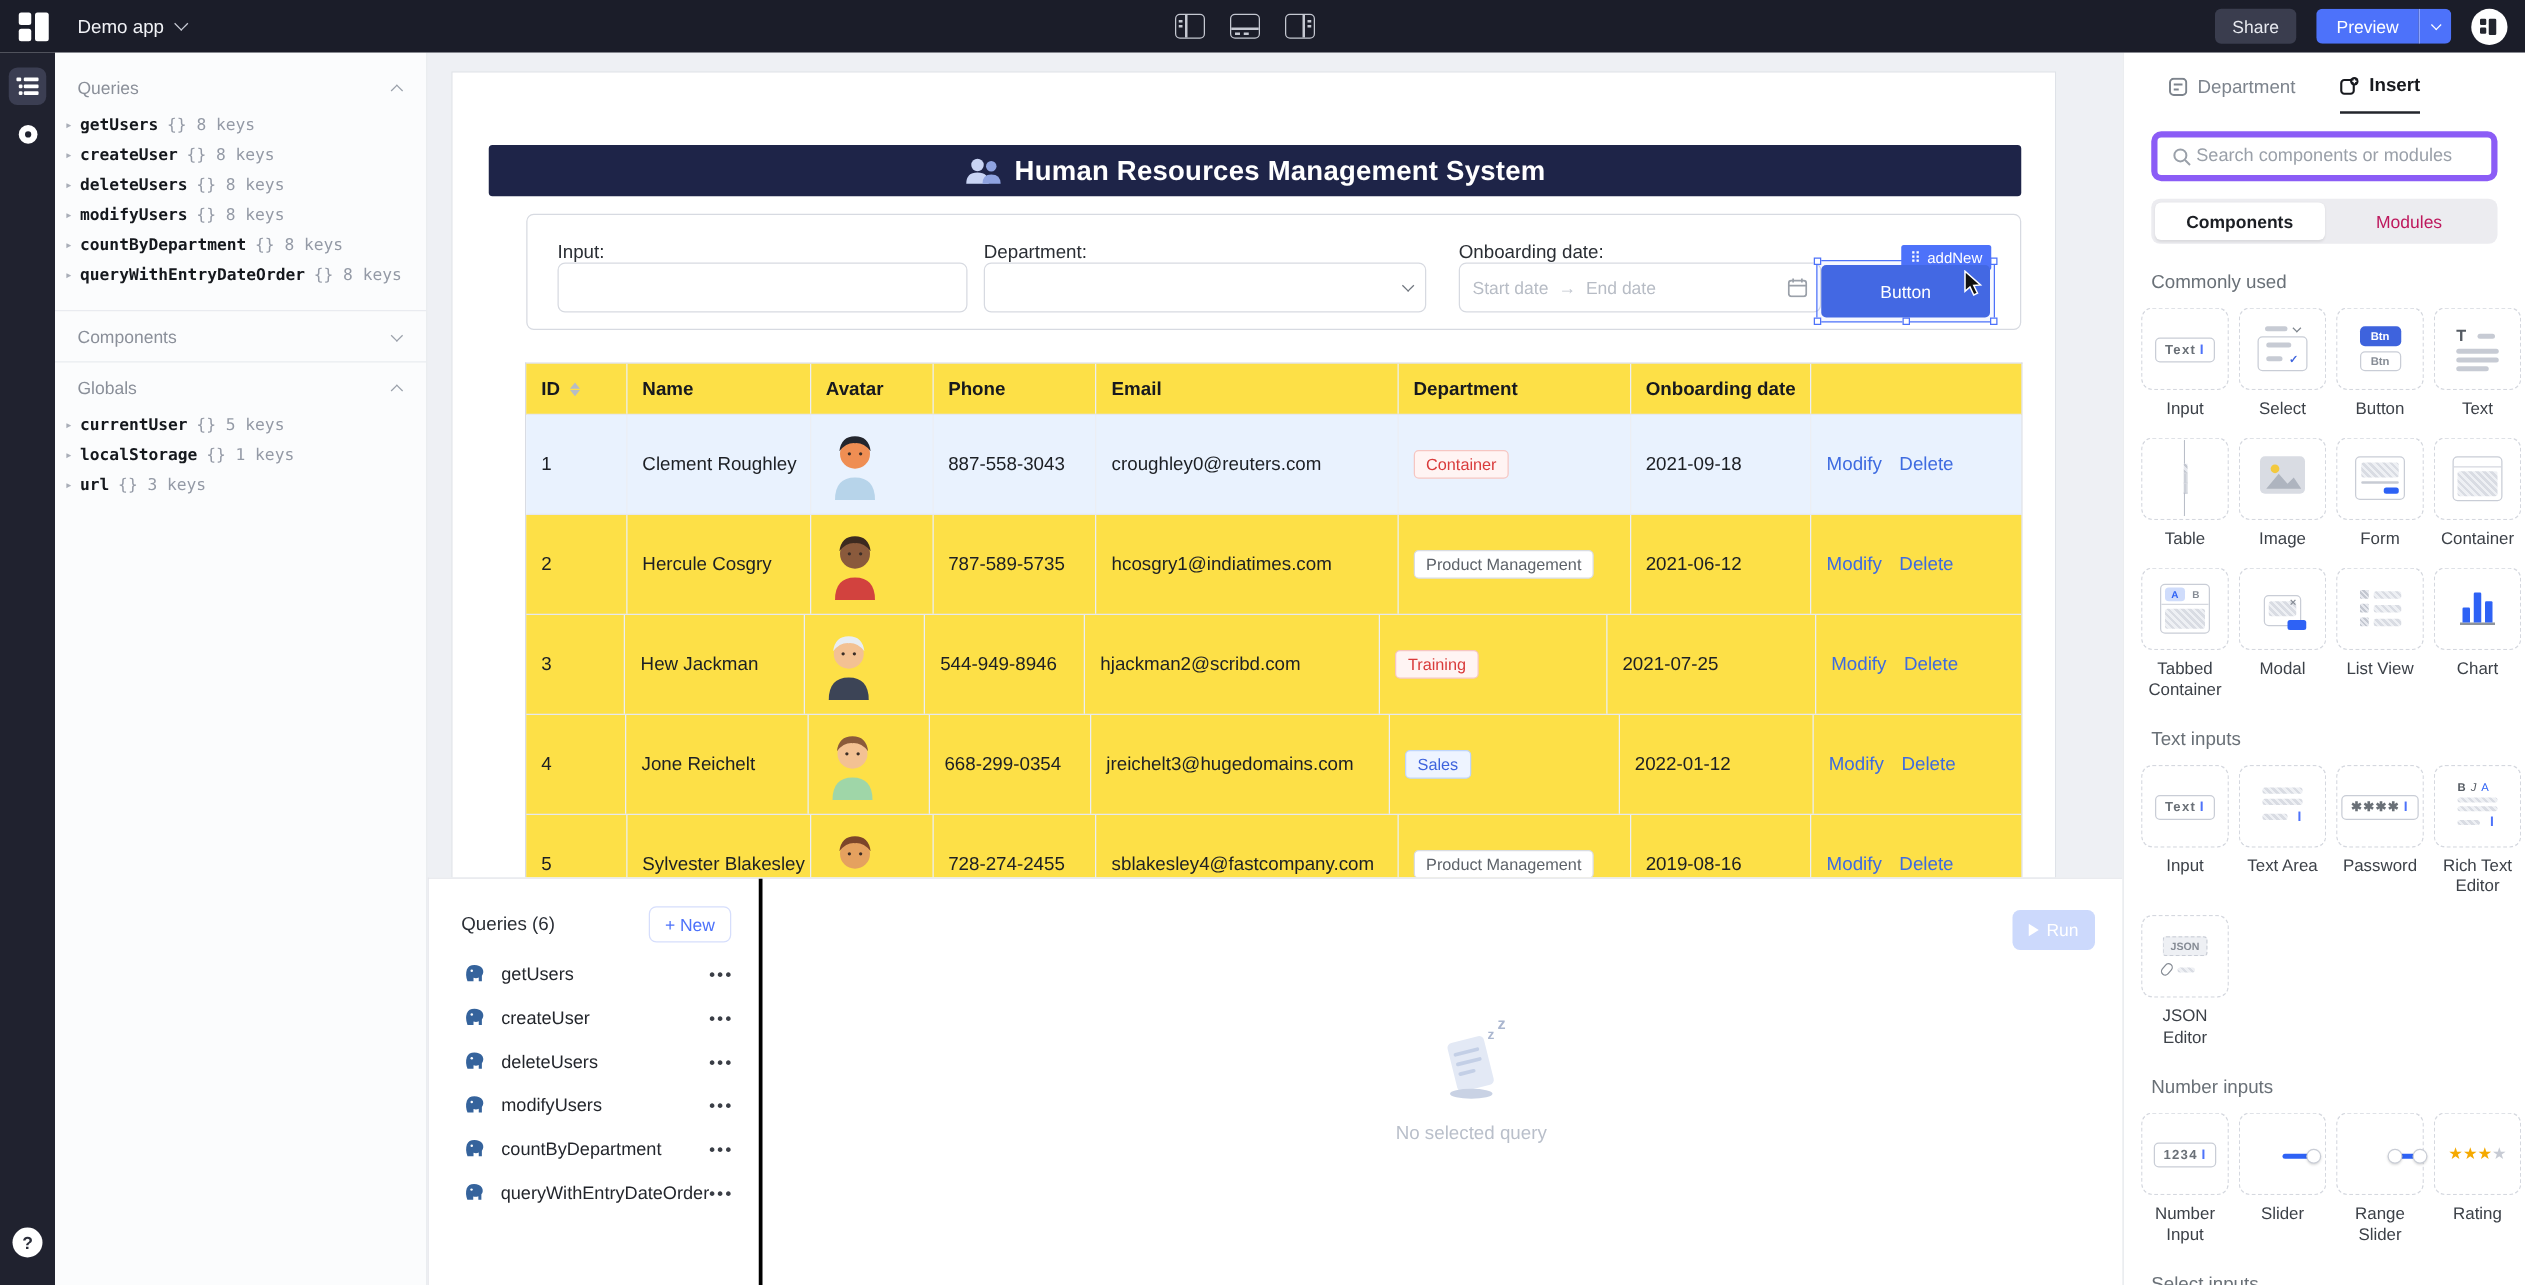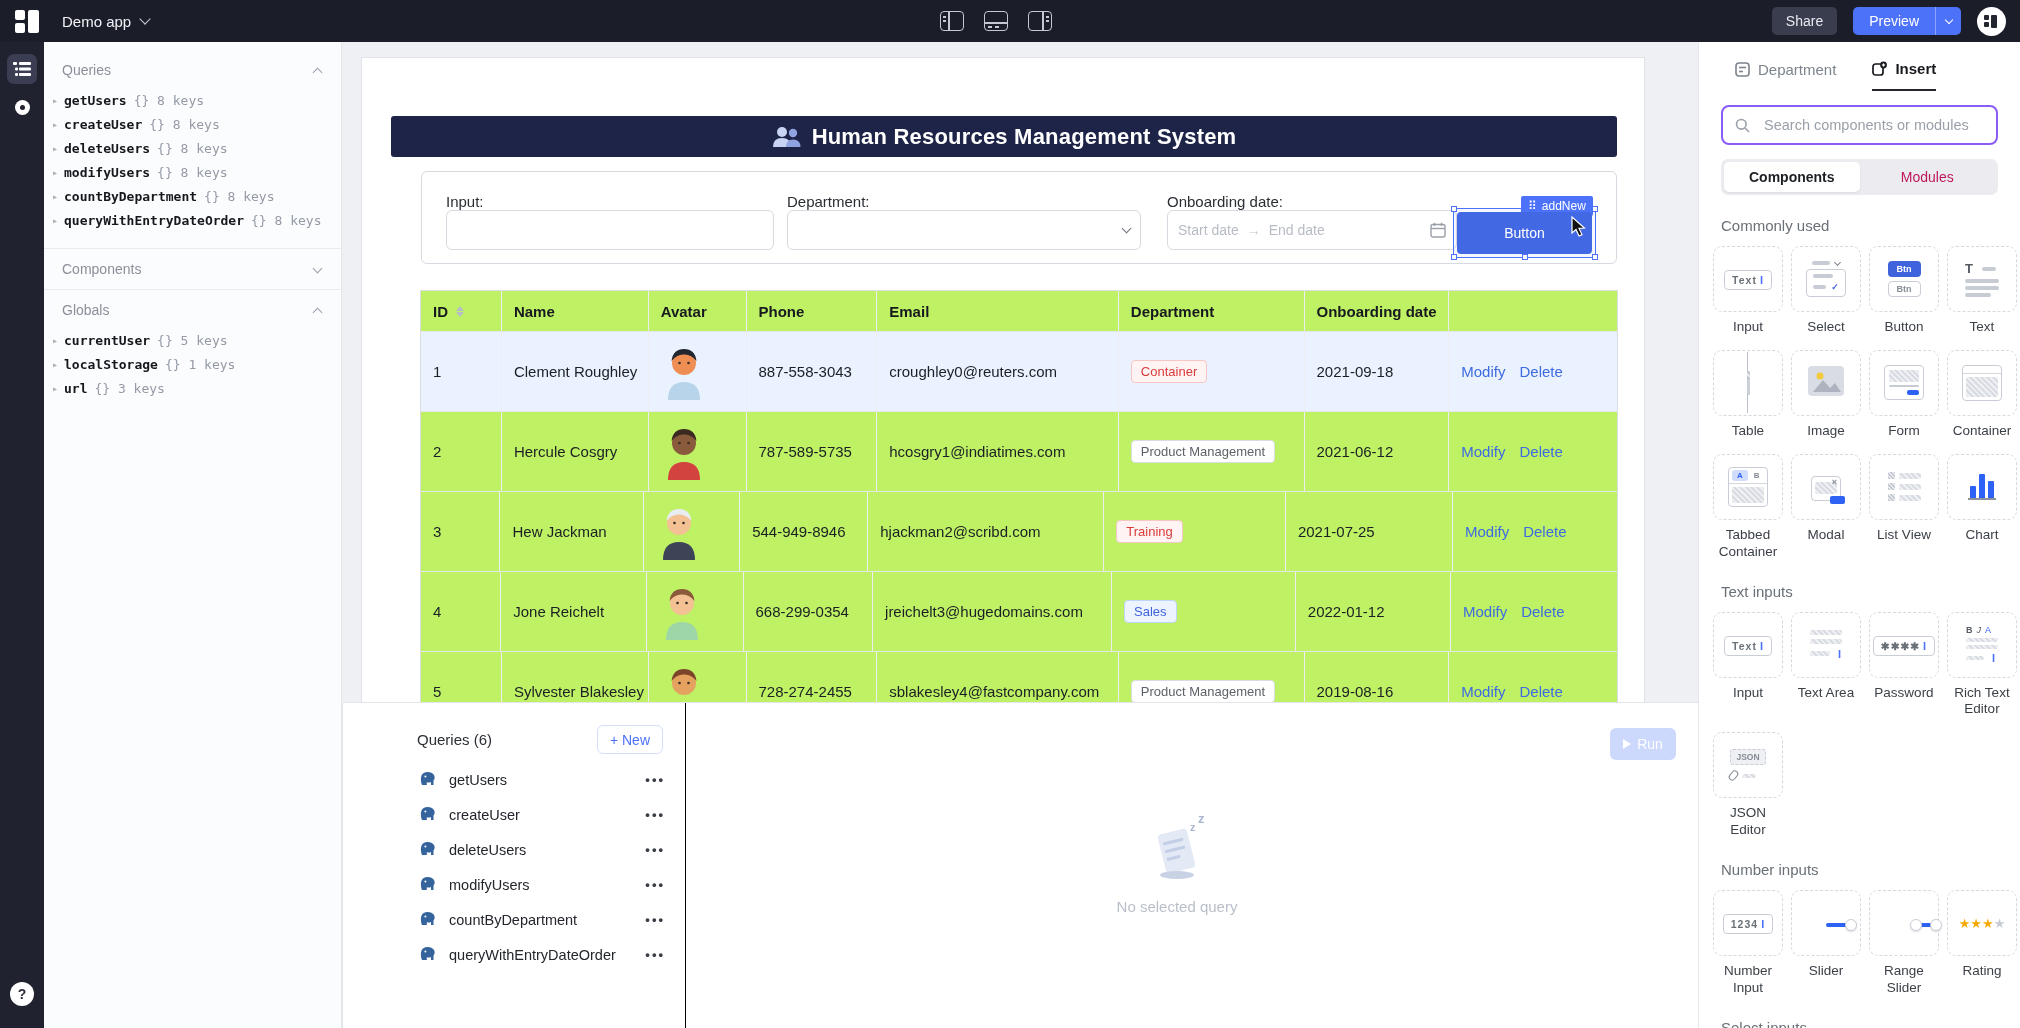--- a/index.html
+++ b/index.html
@@ -79,56 +79,56 @@
   .f-date .cal { margin-left:auto; }
 
   .addnew-tag { position:absolute; left:1159px; top:138px; height:20px; background:#4d72fa; color:#fff; font-size:12px; display:flex; align-items:center; gap:5px; padding:0 7px; border-radius:2px; z-index:5; }
   .sel-box { position:absolute; left:1091px; top:150px; width:143px; height:50px; border:1px solid #4d72fa; background:rgba(77,114,250,.05); z-index:4; }
   .sel-box .hdl { position:absolute; width:6px; height:6px; background:#fff; border:1px solid #4d72fa; }
   .comp-button { position:absolute; left:1095px; top:154px; width:135px; height:42px; background:#4368e3; border:none; color:#fff; font-size:14px; border-radius:4px; cursor:pointer; z-index:5; }
   .cursor { position:absolute; left:1206px; top:158px; z-index:12; pointer-events:none; }
 
   
   .hr-table { position:absolute; left:58px; top:232px; width:1198px; border:1px solid #d9dce3; border-bottom:none; font-size:15px; }
-  .hr-row { display:flex; border-bottom:1px solid #e6e8ee; background:#bef264; }
+  .hr-row { display:flex; border-bottom:1px solid #e6e8ee; background:#fde047; }
   .hr-row.head { height:41px; align-items:center; font-weight:bold; color:#17191e; }
   .hr-row.body { height:80px; align-items:center; }
   .hr-row.selected { background:#e9f2fe; }
   .hr-cell { padding:0 12px; border-right:1px solid #eceef3; height:100%; display:flex; align-items:center; overflow:hidden; white-space:nowrap; }
   .hr-row .hr-cell:last-child { border-right:none; }
   .sorter { display:inline-flex; flex-direction:column; gap:1px; margin-left:8px; }
   .sorter i { width:0; height:0; border-left:4px solid transparent; border-right:4px solid transparent; }
   .sorter i.up { border-bottom:5px solid #b7bcc6; }
   .sorter i.dn { border-top:5px solid #b7bcc6; }
   .tag { font-size:13px; padding:3px 9px; border-radius:4px; border:1px solid; }
   .tag.red { color:#d93b3b; background:#fff4f3; border-color:#f6c6c2; }
   .tag.blue { color:#3e63dd; background:#eef4ff; border-color:#bfd5fb; }
   .tag.gray { color:#5d6269; background:#fff; border-color:#d9dce2; }
   .lnk { color:#3e6be0; cursor:pointer; margin-right:14px; text-decoration:none; }
 
   
   .qpanel { position:absolute; left:0; top:660px; width:1356px; height:326px; background:#fff; border-top:1px solid #e3e5ea; border-left:1px solid #e3e5ea; z-index:10; }
-  .qp-list { position:absolute; left:0; top:0; width:343px; height:100%; border-right:1px solid #000000;padding-left:48px; }
+  .qp-list { position:absolute; left:0; top:0; width:267px; height:100%; border-right:3px solid #000000; }
   .qp-head { display:flex; align-items:center; justify-content:space-between; padding:22px 22px 8px 26px; }
   .qp-title { font-size:15px; color:#2a2e35; }
   .btn-new { border:1px solid #d6defc; color:#4d72fa; background:#fff; border-radius:6px; height:29px; padding:0 12px; font-size:14px; cursor:pointer; }
   .qp-item { display:flex; align-items:center; height:35px; padding:0 20px 0 28px; font-size:14.5px; color:#23262c; cursor:pointer; }
   .qp-item .nm { margin-left:13px; }
   .kebab { margin-left:auto; color:#3a3e46; font-weight:bold; letter-spacing:2px; font-size:13px; cursor:pointer; }
   .btn-run { position:absolute; right:22px; top:25px; width:66px; height:32px; background:#ccd9fc; color:#fff; border:none; border-radius:6px; font-size:14px; display:flex; align-items:center; justify-content:center; gap:6px; cursor:default; }
   .btn-run .tri-play { width:0; height:0; border-top:5px solid transparent; border-bottom:5px solid transparent; border-left:8px solid #fff; }
   .qp-empty { position:absolute; left:313px; top:0; right:0; height:100%; display:flex; flex-direction:column; align-items:center; justify-content:center; gap:10px; }
   .qp-empty .txt { color:#b9bfca; font-size:15px; text-align:center; width:130px; line-height:1.35; }
 
   
   .rpanel { position:absolute; left:1698px; top:42px; width:322px; height:986px; background:#fff; border-left:1px solid #e5e7ec; z-index:20; overflow:hidden; }
   .rp-tabs { display:flex; gap:36px; padding:18px 0 0 36px; }
   .rp-tab { display:flex; align-items:center; gap:8px; font-size:15px; padding-bottom:12px; cursor:pointer; color:#7d848d; }
   .rp-tab.active { color:#17191e; font-weight:bold; border-bottom:2.5px solid #23262c; }
-  .rp-search { margin:14px 22px 0; height:40px; border:2px solid #8b5cf6; border-radius:8px; display:flex; align-items:center; padding:0 12px; gap:14px; }
+  .rp-search { margin:14px 22px 0; height:40px; border:5px solid #8b5cf6; border-radius:8px; display:flex; align-items:center; padding:0 12px; gap:4px; }
   .rp-search input { border:none; outline:none; flex:1; font-size:14.5px; font-family:"Liberation Sans",sans-serif; color:#333; background:transparent; }
   .rp-search input::placeholder { color:#9aa0a9; }
   .rp-seg { margin:14px 22px 0; height:36px; background:#ececf0; border-radius:7px; display:flex; padding:3px; }
   .rp-seg .seg { flex:1; display:flex; align-items:center; justify-content:center; font-size:14px; color:#be185d; border-radius:5px; cursor:pointer; }
   .rp-seg .seg.active { background:#fff; color:#1c1f24; font-weight:bold; box-shadow:0 1px 2px rgba(0,0,0,.08); }
   .rp-body { padding:0 14px 0 14px; }
   .rp-sec-title { color:#697077; font-size:15px; margin:22px 0 12px 8px; }
   .card-grid { display:grid; grid-template-columns:repeat(4,70px); column-gap:8px; row-gap:14px; }
   .comp-card { width:70px; }
   .card-box { width:70px; height:66px; border:1px dashed #d5d8df; border-radius:9px; background:#fff; display:flex; align-items:center; justify-content:center; cursor:grab; }

